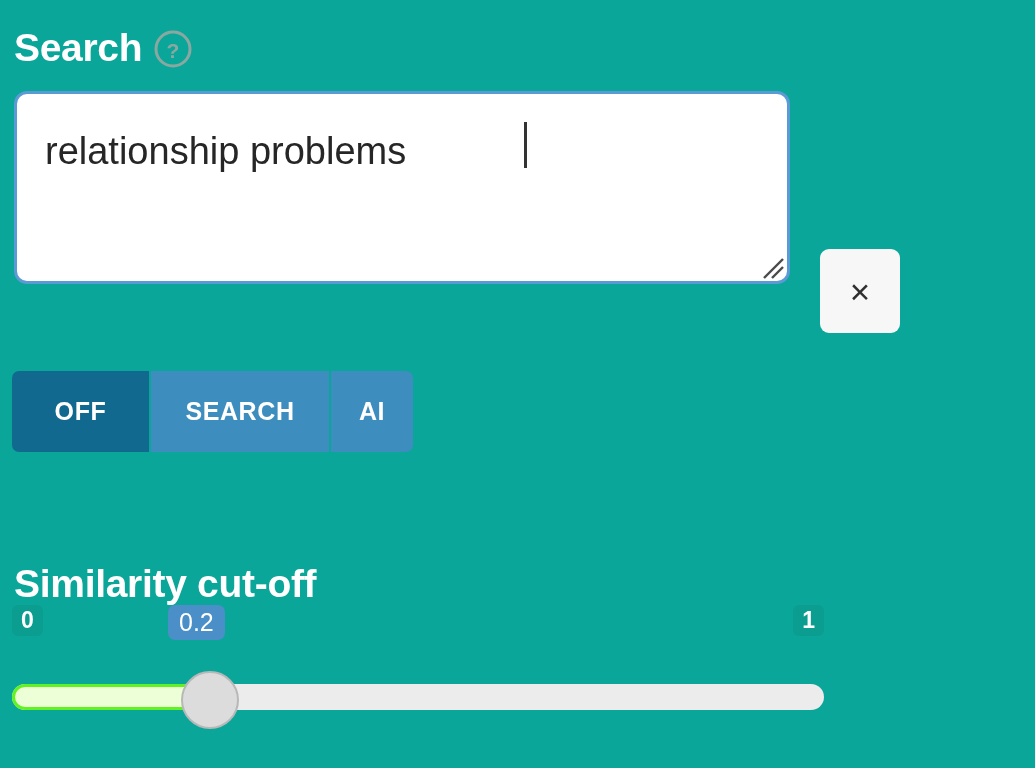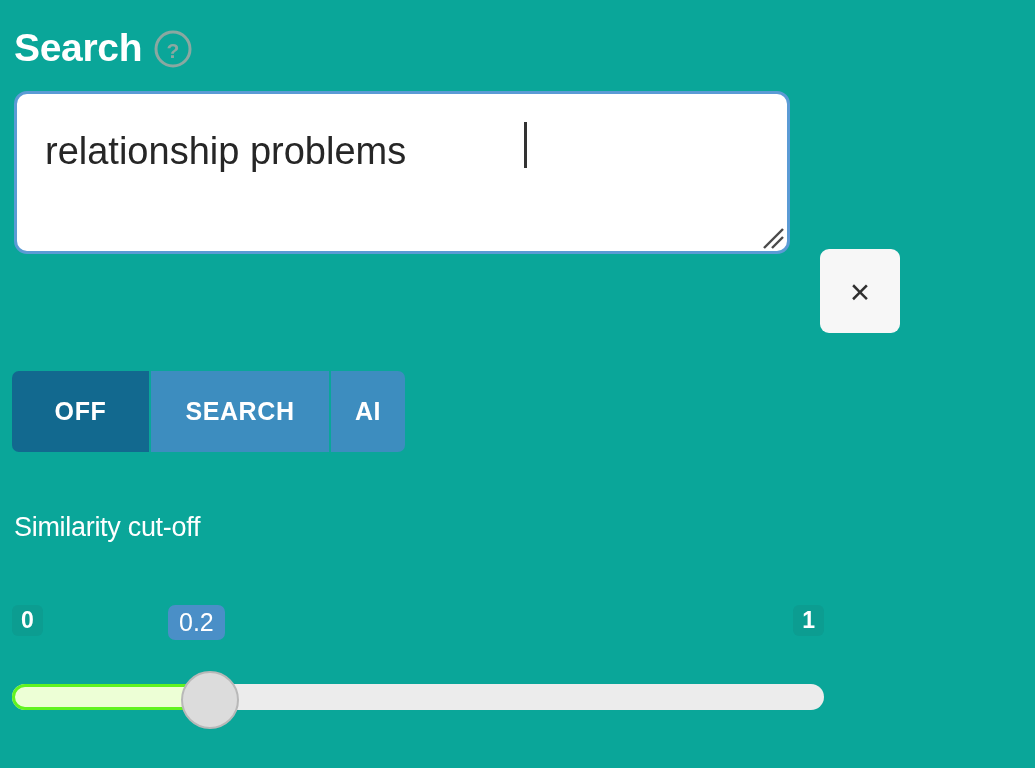--- a/index.html
+++ b/index.html
@@ -49,21 +49,21 @@
     flex: 0 0 auto;
     margin-top: 3px;
   }
 
   
   .textarea-wrap {
     position: absolute;
     left: 14px;
     top: 91px;
     width: 776px;
-    height: 163px;
+    height: 193px;
   }
   .search-textarea {
     width: 100%;
     height: 100%;
     box-sizing: border-box;
     background: #ffffff;
     border: 3px solid #5b9bd5;
     border-radius: 13px;
     font-family: "Liberation Sans", sans-serif;
     font-size: 38px;
@@ -145,29 +145,29 @@
     border-radius: 7px 0 0 7px;
   }
   .toggle-seg:last-child {
     border-radius: 0 7px 7px 0;
   }
   .toggle-seg + .toggle-seg {
     border-left: 2px solid #0aa699;
   }
   .seg-off   { width: 137px; padding: 0; }
   .seg-search{ width: 180px; padding: 0; }
-  .seg-ai    { width: 76px;  padding: 0; }
+  .seg-ai    { width: 84px;  padding: 0; }
 
   
   .slider-title {
     position: absolute;
     left: 14px;
-    top: 514px;
-    font-size: 27px;
-    font-weight: normal;
+    top: 564px;
+    font-size: 39px;
+    font-weight: bold;
     color: #ffffff;
     line-height: 1;
     letter-spacing: -0.3px;
     white-space: nowrap;
   }
 
   .slider-area {
     position: absolute;
     left: 12px;
     top: 605px;

